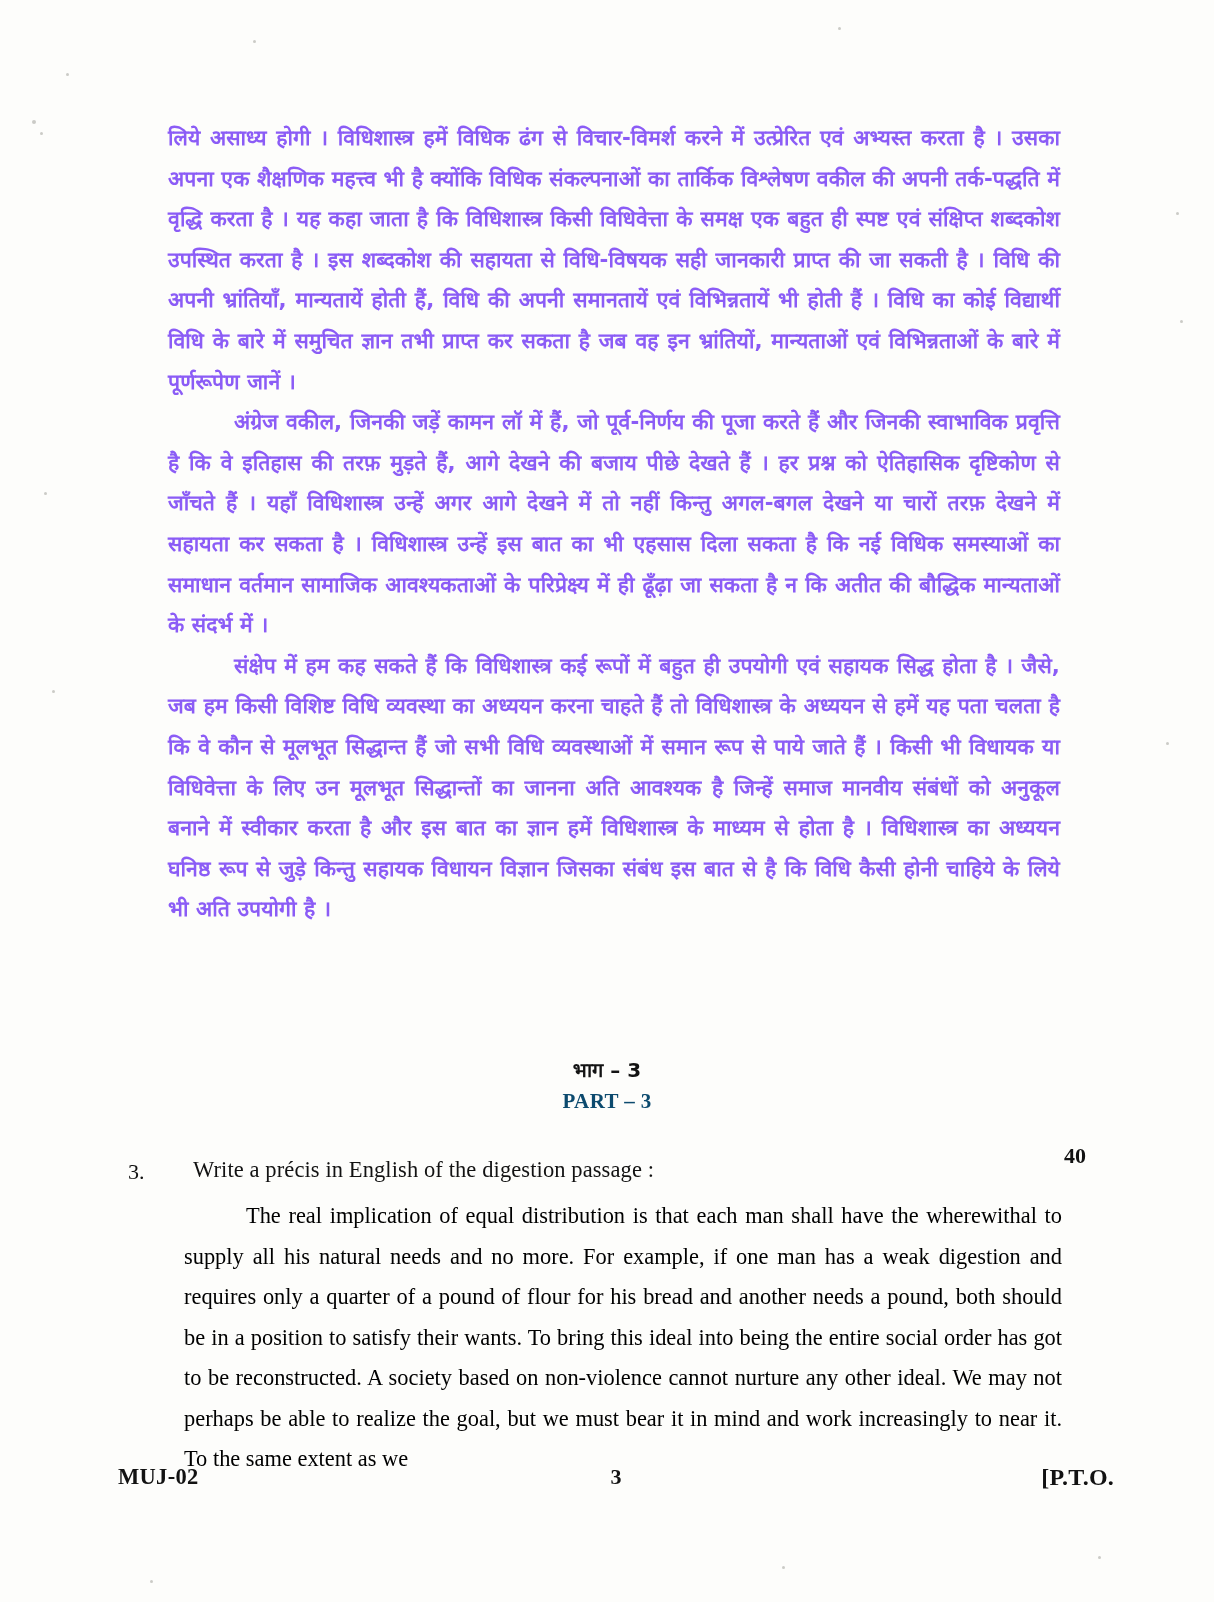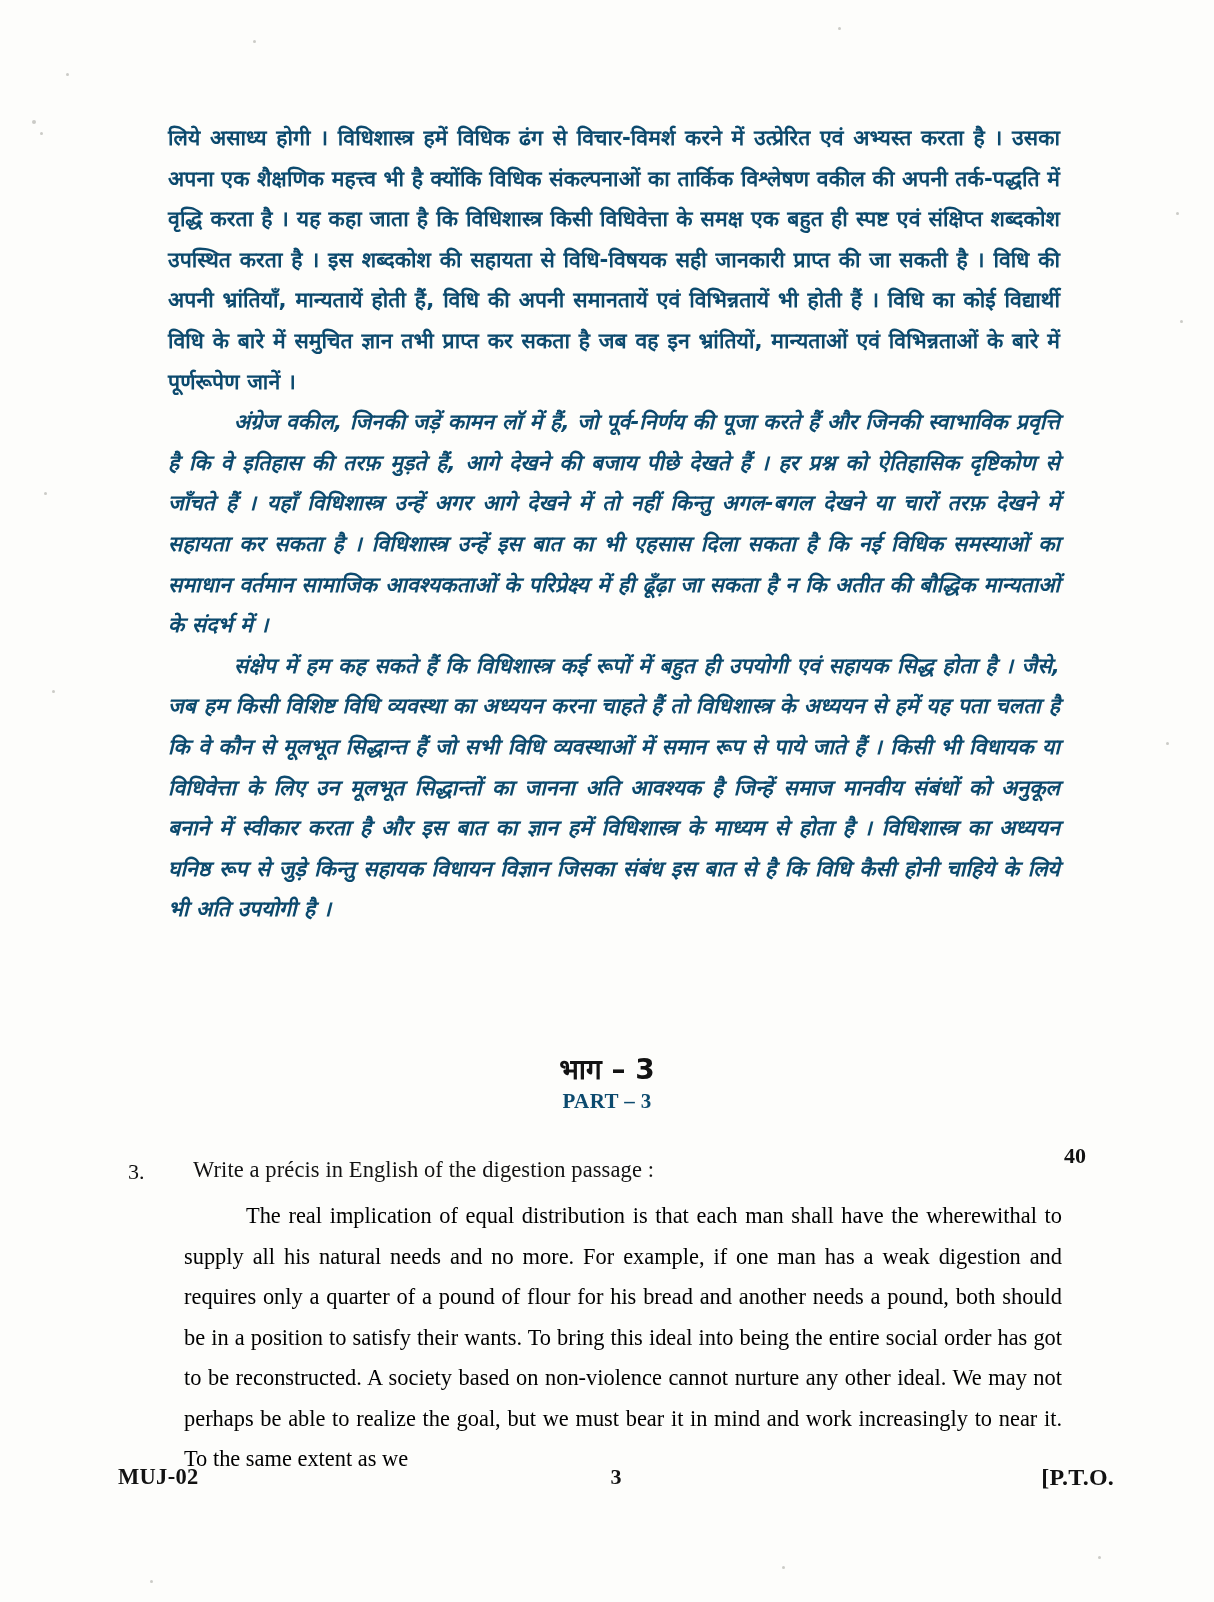--- a/index.html
+++ b/index.html
@@ -39,37 +39,37 @@
 
   
   .hindi {
     font-family: "DejaVu Sans", sans-serif;
     font-size: 21.2px;
     line-height: 40.6px;
     text-align: justify;
     text-justify: inter-word;
     font-weight: 700;
     letter-spacing: .1px;
-    color: #0c4a6e;
+    color: #8b5cf6;
     margin: 0 0 0 0;
     -webkit-font-smoothing: none;
   }
-  .hindi.indent { text-indent: 66px; font-style: italic; }
+  .hindi.indent { text-indent: 66px; }
 
   
   .part-block {
     position: absolute;
     left: 0;
     right: 0;
     top: 1055px;
     text-align: center;
   }
   .part-hi {
     font-family: "DejaVu Sans", sans-serif;
-    font-size: 28px;
+    font-size: 20px;
     font-weight: 700;
     line-height: 30px;
     color: #131313;
   }
   .part-en {
     font-family: "Liberation Serif", serif;
     font-size: 21px;
     font-weight: 700;
     line-height: 32px;
     letter-spacing: .4px;

